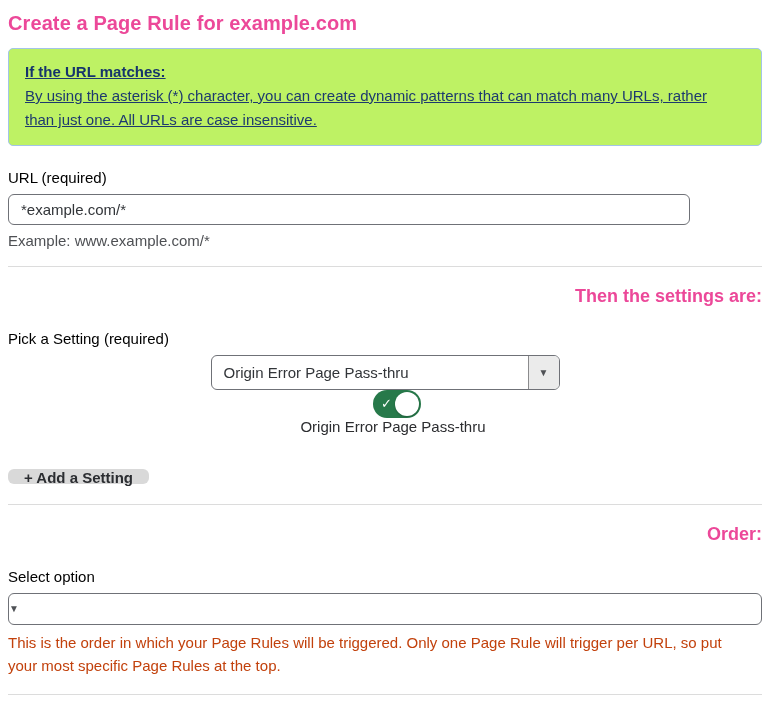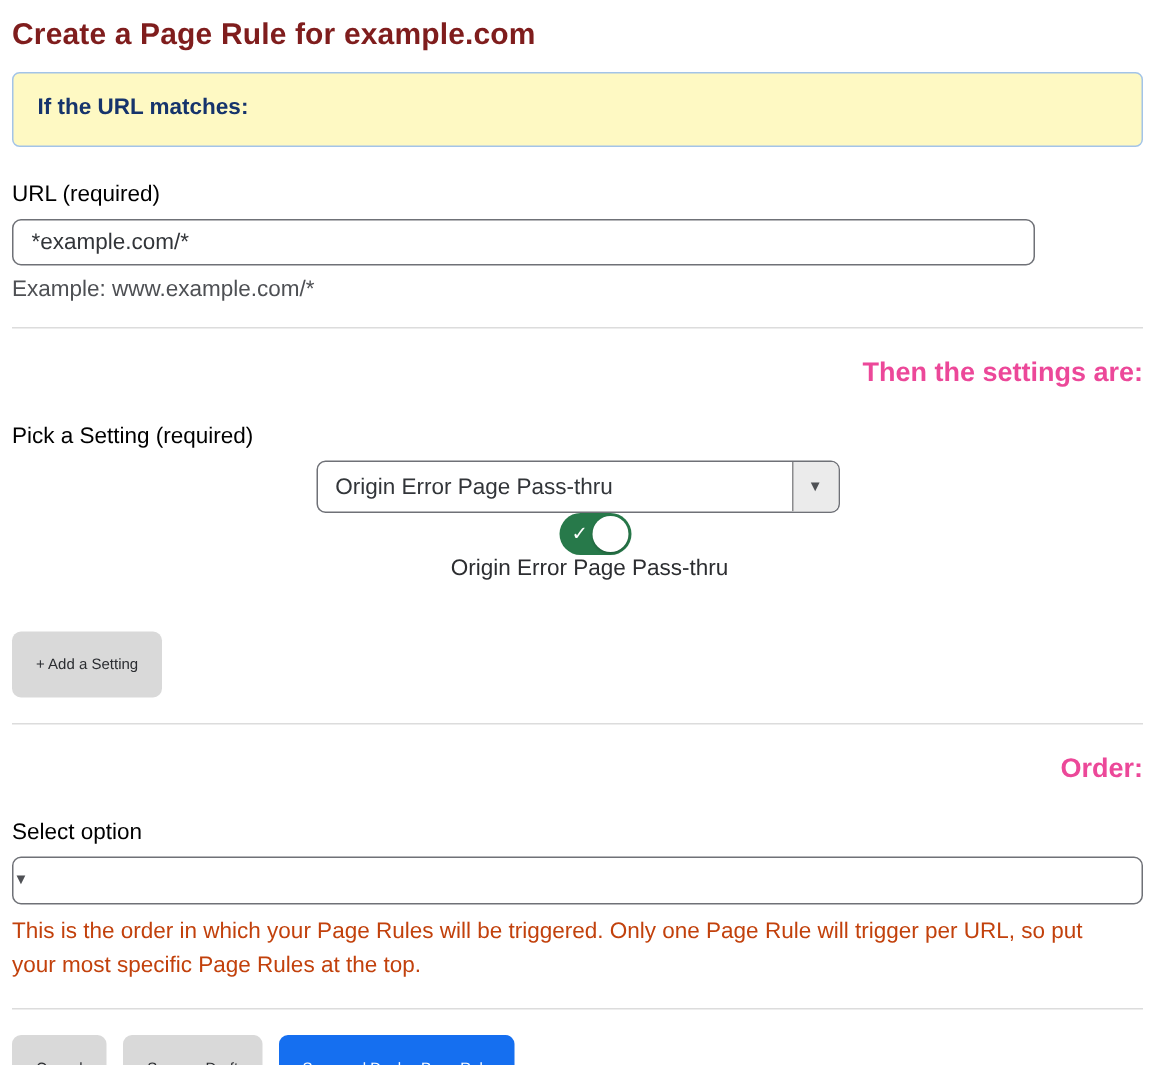--- a/index.html
+++ b/index.html
@@ -8,34 +8,35 @@
     font-family: "Liberation Sans", "DejaVu Sans", sans-serif;
     color: #232427;
     padding: 0 8px;
     position: relative;
     height: 710px;
     overflow: hidden;
   }
   h1.page-title {
     font-size: 20px;
     font-weight: bold;
-    color: #7f1d1d;
+    color: #ec4899;
     margin: 10px 0 0 0;
     line-height: 26px;
     letter-spacing: 0.1px;
   }
   .info-box {
     margin-top: 12px;
-    background: #fef9c3;
+    background: #bef264;
     border: 1px solid #a3c4e8;
     border-radius: 5px;
     padding: 11px 16px 13px 16px;
     font-size: 15px;
     line-height: 24px;
     color: #1d3a6e;
+    text-decoration: underline;
   }
   .info-heading { font-weight: bold; color: #16346c; }
   .info-body { max-width: 700px; }
   .info-link-row a {
     color: #2a5fc0;
     text-decoration: underline;
     cursor: pointer;
   }
   .field-label {
     display: block;
@@ -143,24 +144,25 @@
   }
   .toggle-label {
     margin-left: 16px;
     font-size: 15px;
     color: #2c2d30;
   }
   button {
     font-family: "Liberation Sans", "DejaVu Sans", sans-serif;
     border: none;
     border-radius: 6px;
-    font-size: 10px;
-    cursor: pointer;
-    height: 44px;
+    font-size: 15px;
+    cursor: pointer;
+    height: 15px;
     padding: 0 16px;
+    font-weight: bold;
   }
   .gray-btn {
     background: #d9d9d9;
     color: #2b2d31;
   }
   .add-setting-btn { margin-top: 34px; }
   .select-full {
     width: 754px;
     height: 32px;
     margin-top: 8px;
@@ -198,20 +200,21 @@
 </style>
 </head>
 <body>
 
 
 
 <h1 class="page-title">Create a Page Rule for example.com</h1>
 
 <div class="info-box">
   <div class="info-heading">If the URL matches:</div>
+  <div class="info-body">By using the asterisk (*) character, you can create dynamic patterns that can match many URLs, rather than just one. All URLs are case insensitive.</div>
 </div>
 
 <label class="field-label">URL (required)</label>
 <input class="text-input" type="text" value="*example.com/*" style="">
 <div class="helper">Example: www.example.com/*</div>
 
 <hr class="divider">
 
 <h2 class="section-heading">Then the settings are:</h2>
 

